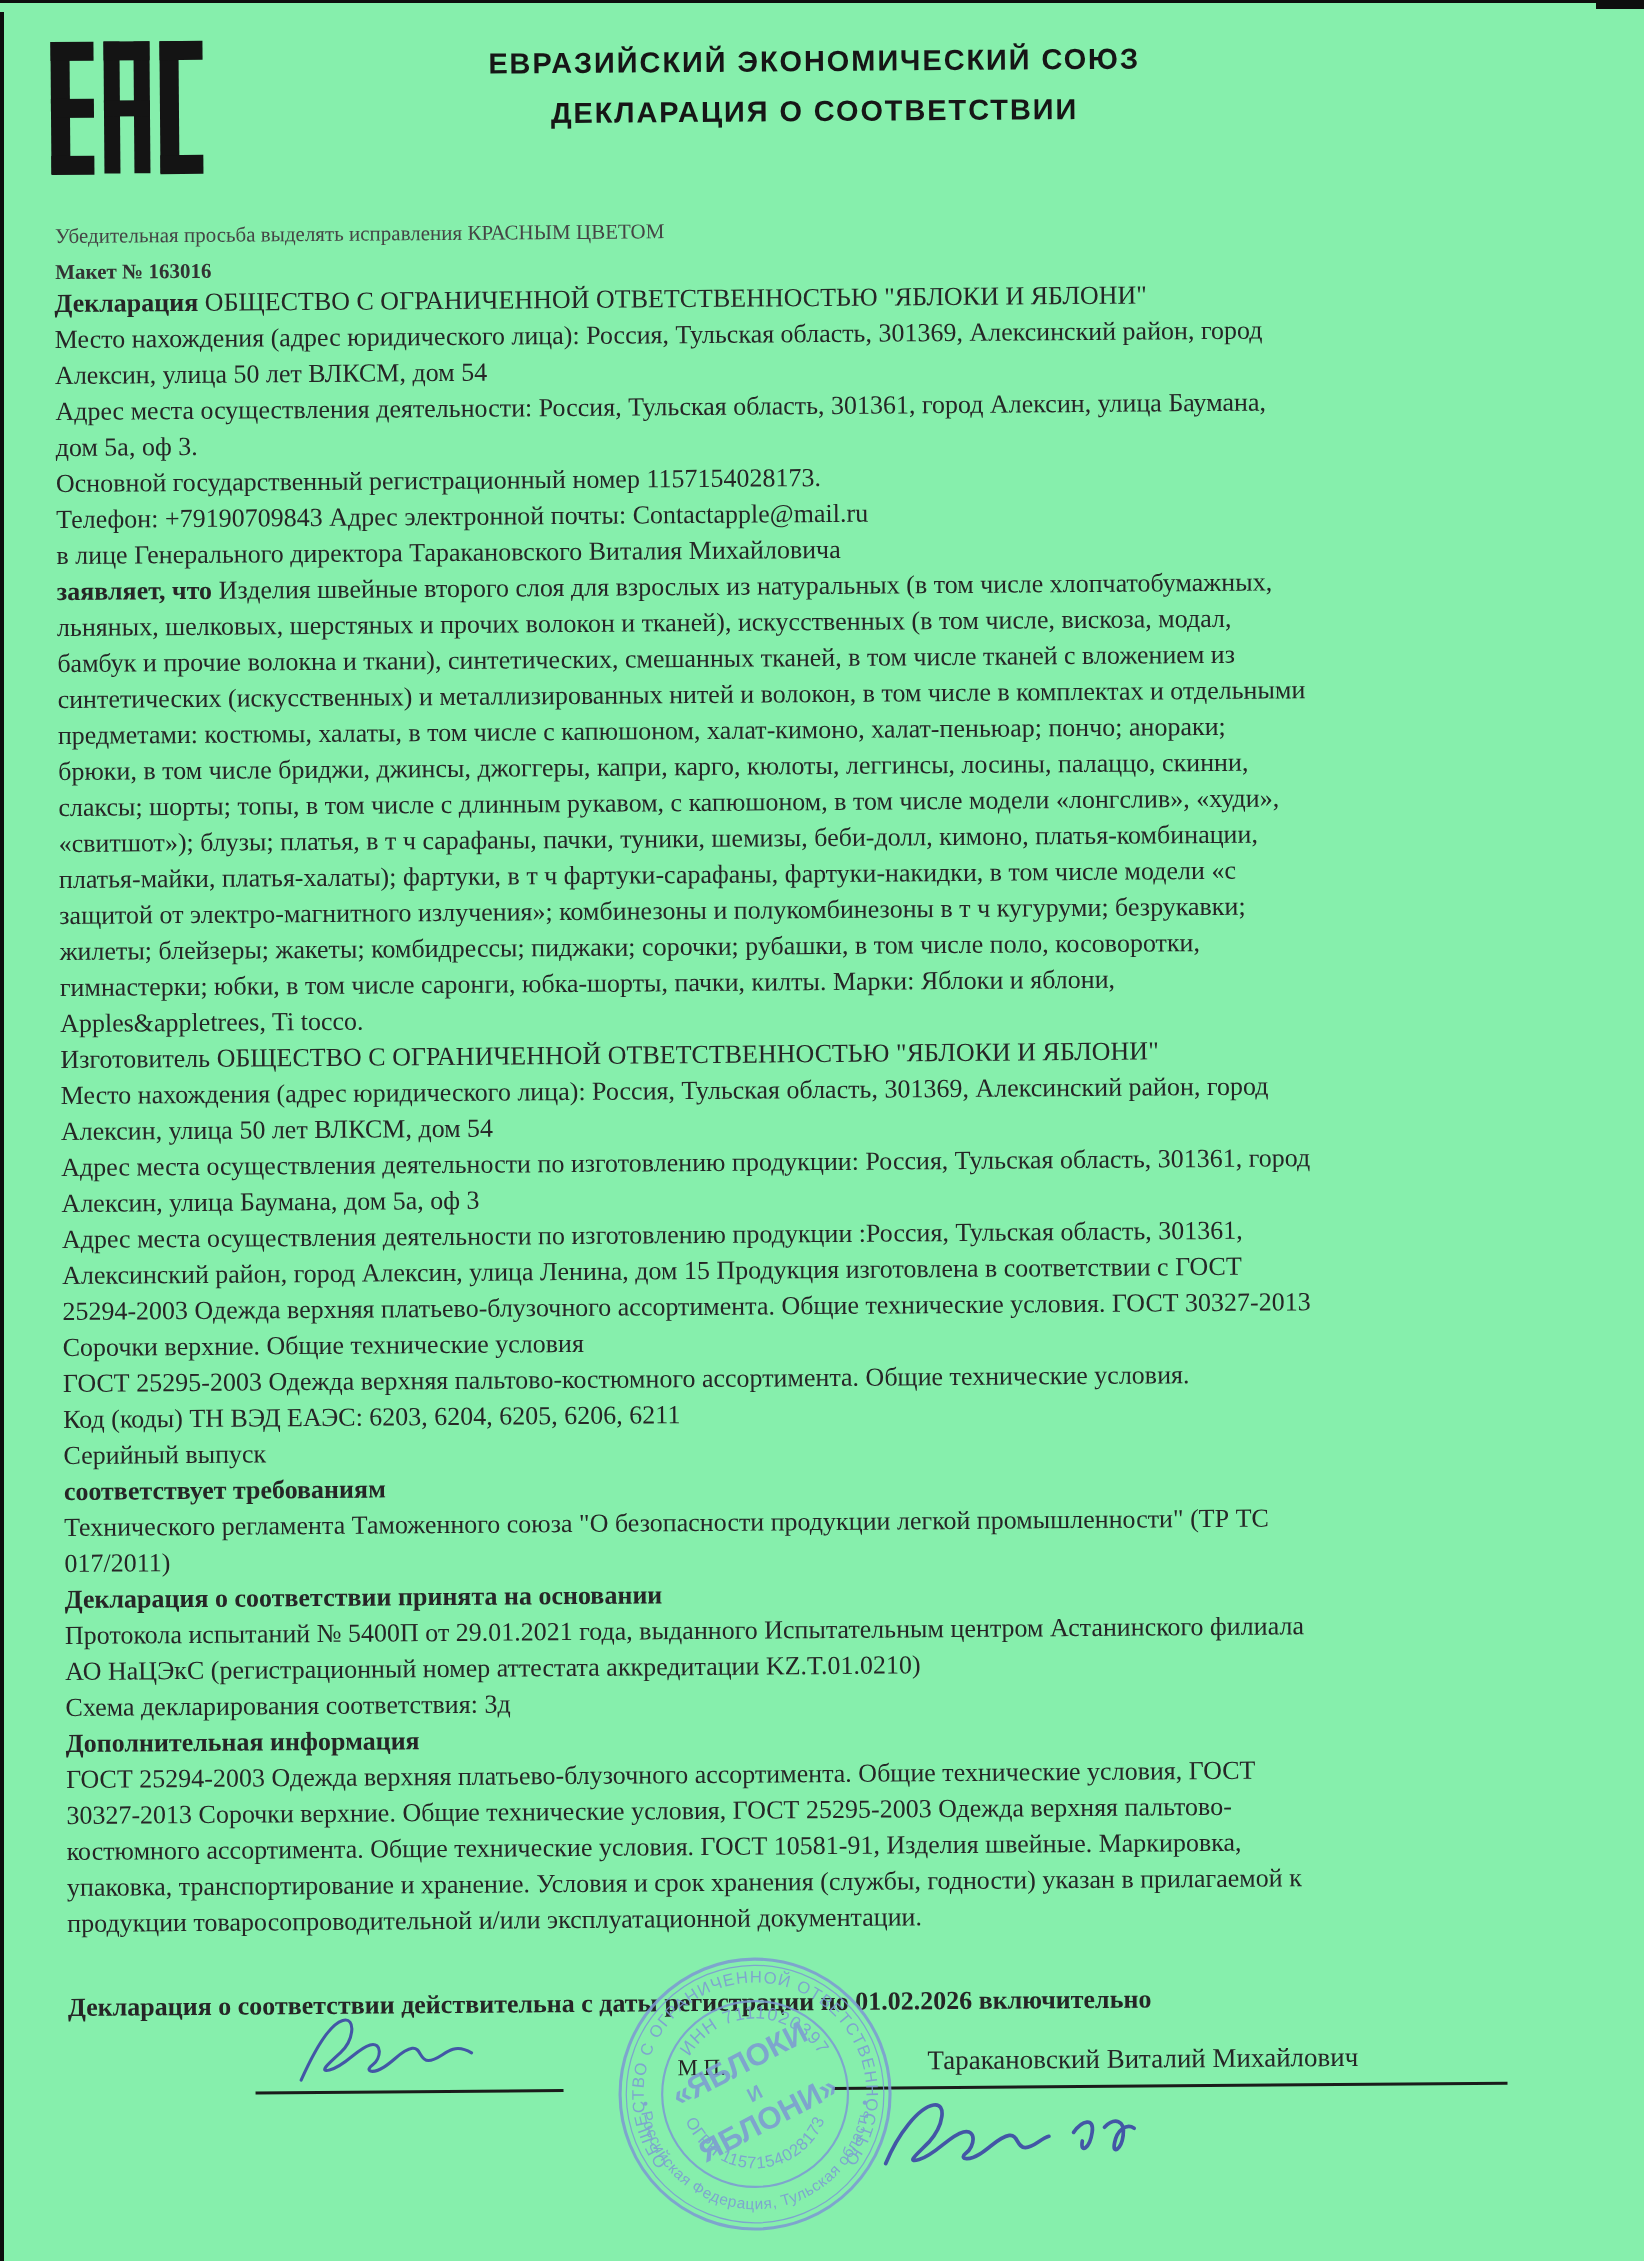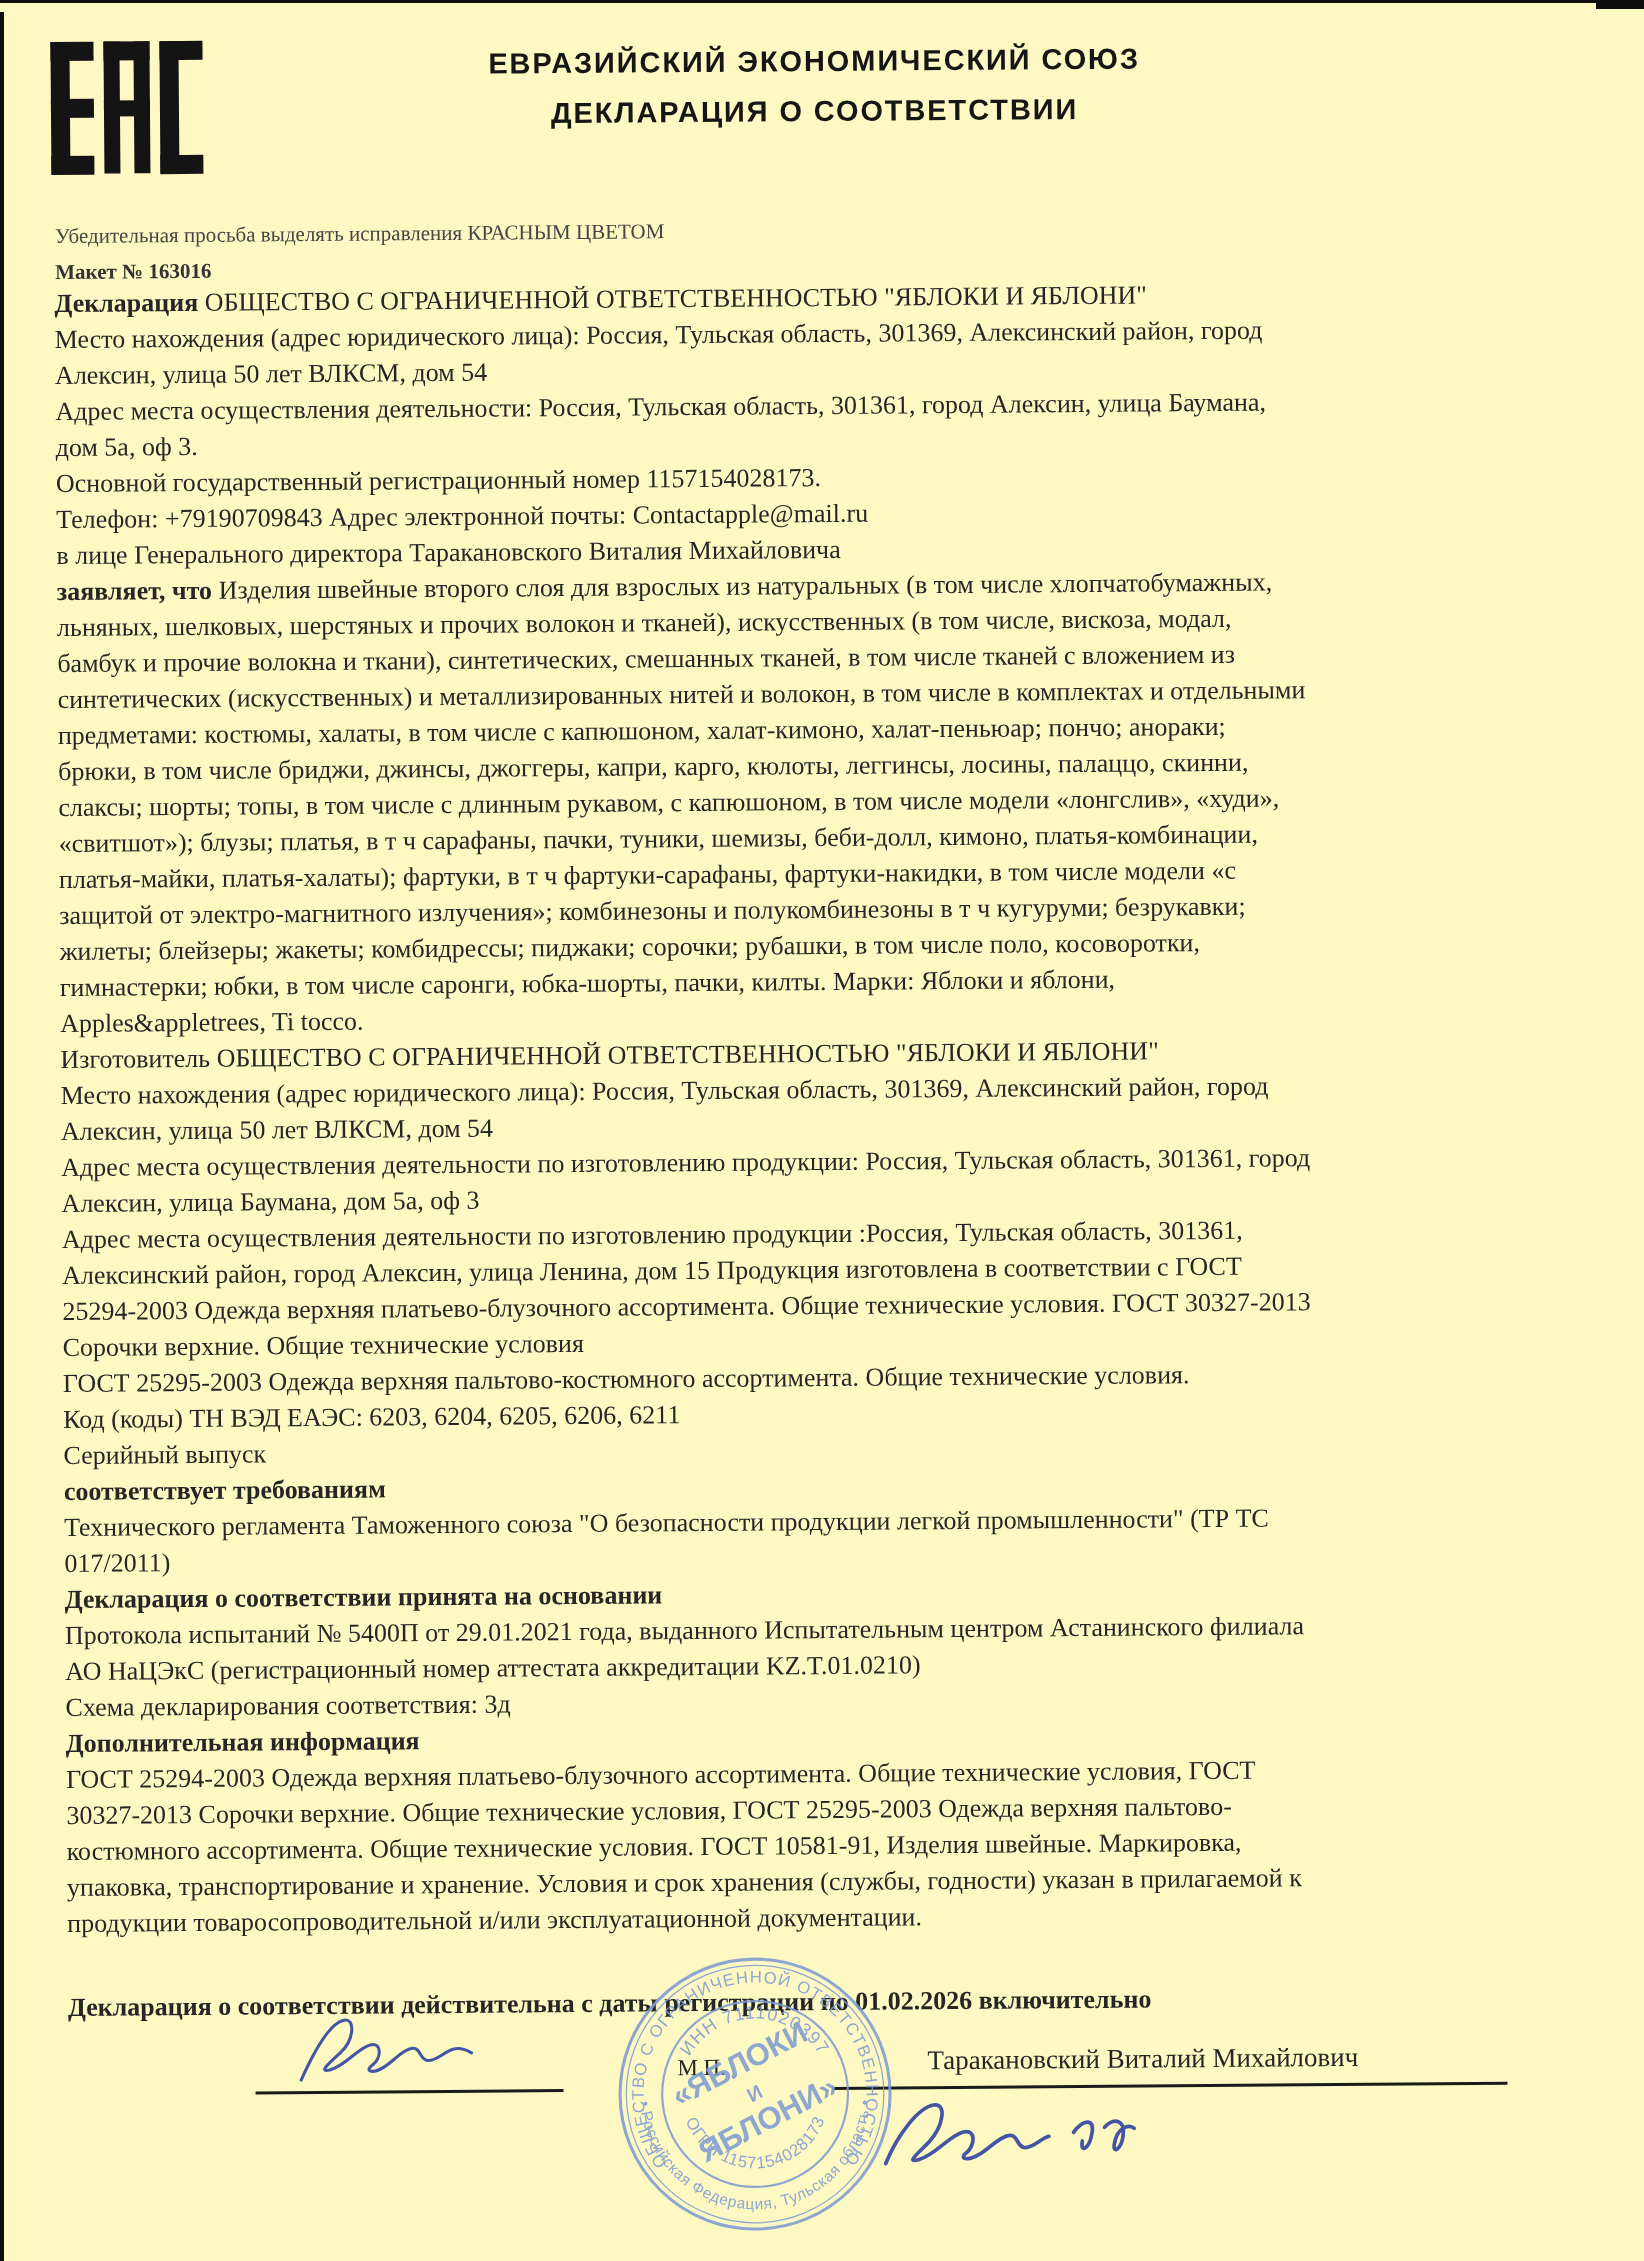--- a/index.html
+++ b/index.html
@@ -1,16 +1,16 @@
 <!DOCTYPE html>
 <html style="font-size:10px"><head>
 <meta charset="utf-8">
 <style>
   html,body{margin:0;padding:0;background:#ffffff;}
-  .page{position:relative;width:1645px;height:2261px;background:#fef9c3;overflow:hidden;
+  .page{position:relative;width:1645px;height:2261px;background:#86efac;overflow:hidden;
         font-family:"Liberation Serif","DejaVu Serif",serif;color:#242424;}
   
   .art{position:absolute;background:#0e0e0e;}
   .art-top{left:0;top:0;width:1645px;height:3.1px;}
   .art-corner{left:1596px;top:0;width:49px;height:9.3px;}
   .art-left{left:0;top:12.4px;width:4.3px;height:2249px;}
   
   .rot{position:absolute;left:0;top:0;width:1645px;height:2261px;
        transform:rotate(-0.45deg);transform-origin:50% 50%;}
   

